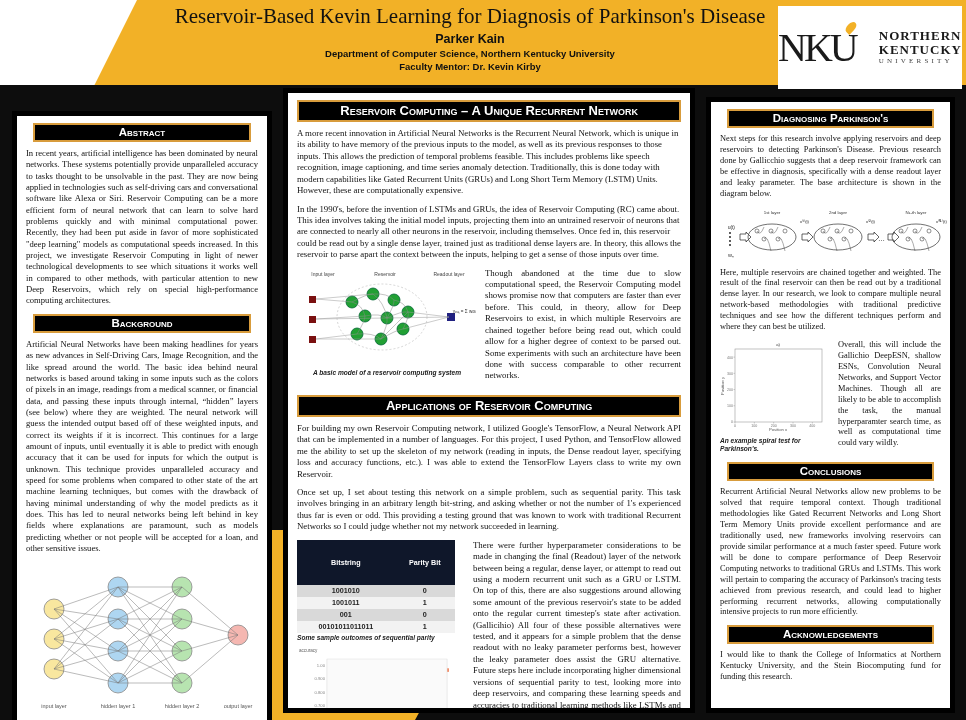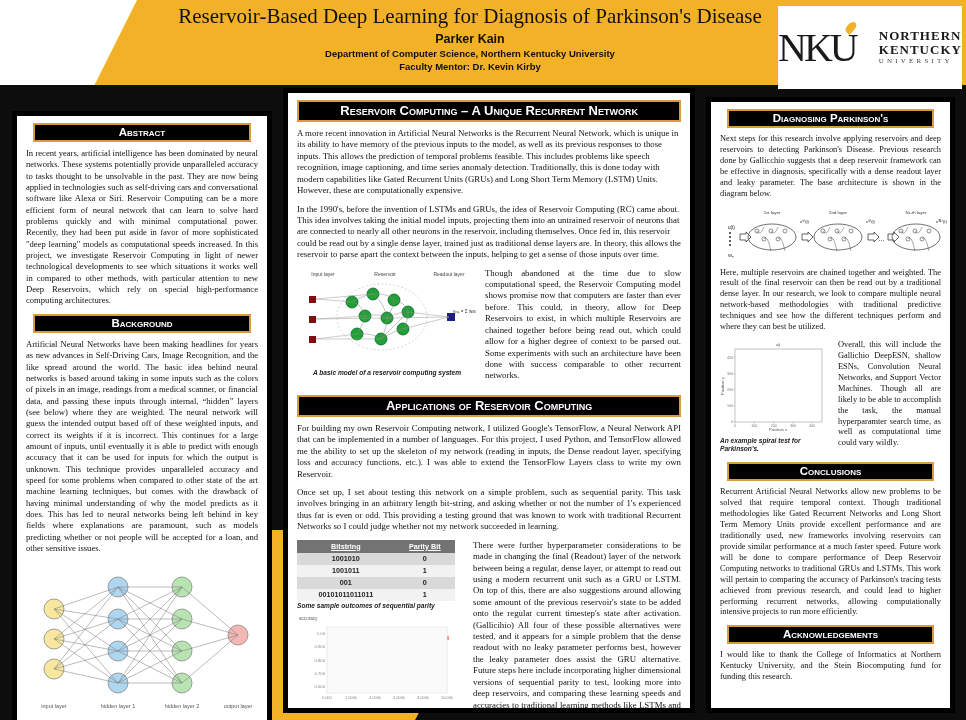--- a/index.html
+++ b/index.html
@@ -38,38 +38,38 @@
   .para{color:#111;text-align:justify;margin:0 0 7px 0;}
   .col1 .para{font-size:8.6px;line-height:1.32;}
   .col2 .para{font-size:8.8px;line-height:1.3;}
   .col2 .para.ragged{text-align:left;}
   .col3 .para{font-size:8.4px;line-height:1.3;}
   .figrow{display:flex;gap:8px;align-items:flex-start;margin-bottom:6px;}
   .caption{font-family:"Liberation Sans",sans-serif;font-style:italic;font-weight:bold;
            font-size:6.6px;color:#222;line-height:1.25;margin-top:1px;}
   
   .ptable{border-collapse:collapse;font-family:"Liberation Sans",sans-serif;width:158px;}
-  .ptable th{background:#737373;color:#fff;font-size:7.2px;padding:2px 3px;text-decoration:underline;}
+  .ptable th{background:#0f172a;color:#fff;font-size:7.2px;padding:18px 3px;}
   .ptable td{font-size:7.2px;font-weight:bold;text-align:center;padding:1.5px 3px;color:#222;}
   .ptable tr:nth-child(odd) td{background:#d9d9d9;}
   .ptable tr:nth-child(even) td{background:#f2f2f2;}
   .nnfig{display:block;margin:0 auto;}
   svg text{font-family:"Liberation Sans",sans-serif;}
 </style>
 </head>
 <body>
 
 <div class="poster">
 
   <div class="gold-header"></div>
   <div class="bg-black"></div>
   <div class="gold-band"></div>
 
   <div class="hdr-text">
-    <div class="hdr-title">Reservoir-Based Deep Learning for Diagnosis of Parkinson's Disease</div>
+    <div class="hdr-title">Reservoir-Based Kevin Learning for Diagnosis of Parkinson's Disease</div>
     <div class="hdr-author">Parker Kain</div>
     <div class="hdr-sub">Department of Computer Science, Northern Kentucky University</div>
     <div class="hdr-sub">Faculty Mentor: Dr. Kevin Kirby</div>
   </div>
 
   <div class="logo-box">
     <div class="logo-nku"><span>NKU</span>
       <div class="logo-flame"></div>
     </div>
     <div class="logo-words">

